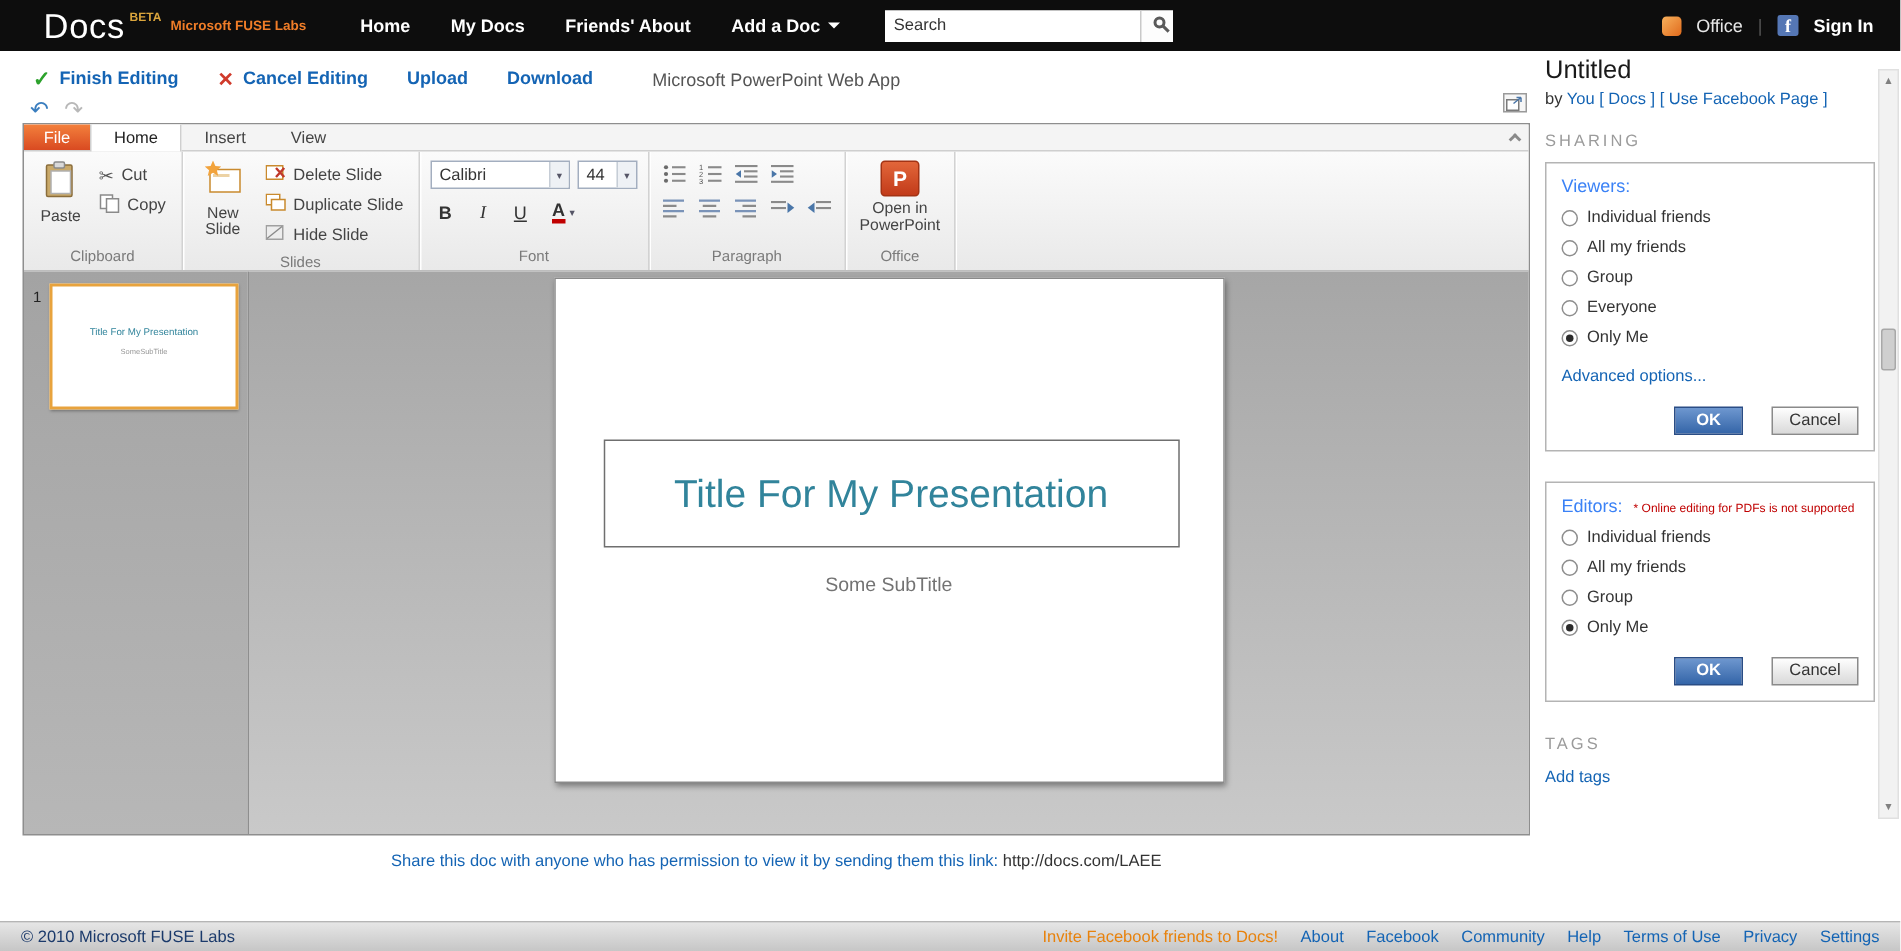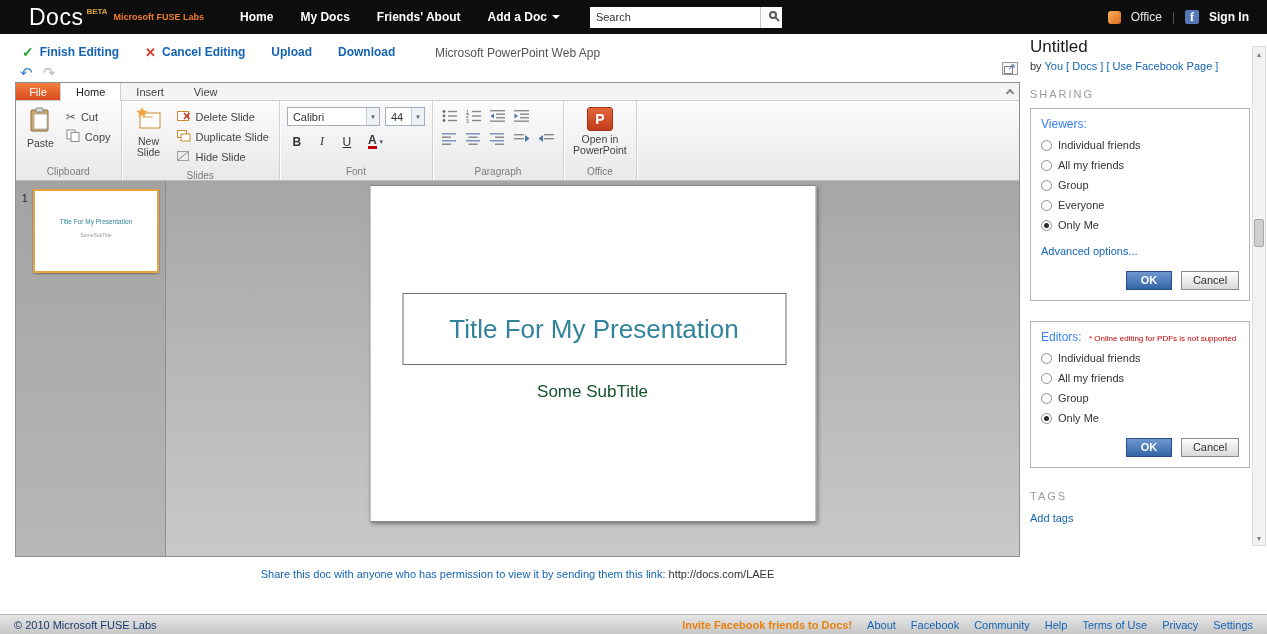--- a/index.html
+++ b/index.html
@@ -84,58 +84,58 @@
   .thumbs{width:150px;background:linear-gradient(#a3a3a3,#b7b7b7);border-right:1px solid #8e8e8e;position:relative;padding-top:8px}
   .slide-num{position:absolute;left:6px;top:12px;font-size:10px;color:#222}
   .thumb{margin-left:17px;width:126px;height:84px;background:#fff;border:2px solid #e8a33d;box-shadow:0 1px 2px rgba(0,0,0,.35);display:flex;flex-direction:column;align-items:center;cursor:pointer}
   .thumb .tt{margin-top:27px;font-size:6.5px;color:#31849b;text-align:center}
   .thumb .ts{margin-top:7px;font-size:5px;color:#999}
   .editcol{flex:1;display:flex;flex-direction:column;min-width:0}
   .canvas{flex:1;background:linear-gradient(#a6a6a6,#c9c9c9);position:relative}
   .slide{position:absolute;left:50%;transform:translateX(-50%);top:4px;width:447px;height:337px;background:#fff;border:1px solid #8a8a8a;box-shadow:1px 2px 4px rgba(0,0,0,.4)}
   .titlebox{position:absolute;left:32px;top:107px;width:384px;height:72px;border:1px solid #6f6f6f;display:flex;align-items:center;justify-content:center;cursor:text}
   .titlebox span{font-size:26px;color:#31849b}
-  .subtitle{position:absolute;left:0;top:196px;width:100%;text-align:center;font-size:17px;color:#14532d;cursor:text}
+  .subtitle{position:absolute;left:0;top:196px;width:100%;text-align:center;font-size:13px;color:#737373;cursor:text}
   .notes{height:29px;background:#fbfbfb;border-top:1px solid #8e8e8e;display:flex;align-items:center;padding-left:13px;font-size:12px;color:#444;cursor:text}
 
   
   .shareline{position:absolute;top:568px;left:0;width:1035px;text-align:center;font-size:11px;color:#1464b4}
   .shareline .url{color:#333}
 
   
   .sidebar{position:absolute;left:1030px;top:38px;width:220px}
   .doc-title{font-size:17px;font-weight:normal;color:#1a1a1a;line-height:17px}
   .byline{margin-top:5px;font-size:11px;color:#333}
   .byline .bl{color:#1464b4;cursor:pointer}
   .sec-h{margin-top:16px;font-size:11px;color:#9b9b9b;letter-spacing:2px}
   .panel{margin-top:8px;border:1px solid #b4b4b4;background:#fff;padding:8px 10px 10px 10px}
   .panel-title{font-size:12px;font-weight:normal;color:#3b82f6;display:inline}
   .pdf-note{font-size:8px;color:#c00000;margin-left:4px}
   .radio-row{display:flex;align-items:center;gap:6px;margin-top:8px;font-size:11px;color:#333;cursor:pointer}
   .radio{width:11px;height:11px;border:1px solid #8e8e8e;border-radius:50%;background:#fff;position:relative;flex:none}
   .radio.checked::after{content:"";position:absolute;inset:2px;background:#2b2b2b;border-radius:50%}
   .adv{margin-top:14px;font-size:11px;color:#1464b4;cursor:pointer}
-  .btnrow{margin-top:14px;display:flex;justify-content:flex-end;gap:9px}
+  .btnrow{margin-top:14px;display:flex;justify-content:flex-end;gap:19px}
   .btn-ok{width:46px;height:19px;background:linear-gradient(#6e97cf,#3465a8);border:1px solid #2a4d85;color:#fff;font-size:11px;font-weight:bold;text-align:center;line-height:17px;cursor:pointer}
   .btn-cancel{width:58px;height:19px;background:linear-gradient(#fefefe,#d9d9d9);border:1px solid #8a8a8a;color:#333;font-size:11px;text-align:center;line-height:17px;cursor:pointer}
   .panel.editors{margin-top:20px}
   .tags-h{margin-top:22px}
   .addtags{margin-top:10px;font-size:11px;color:#1464b4;cursor:pointer}
 
   
   .vscroll{position:absolute;left:1252px;top:46px;width:14px;height:500px;background:#f2f2f2;border:1px solid #e0e0e0}
   .vs-arrow{height:14px;display:flex;align-items:center;justify-content:center;font-size:7px;color:#808080;cursor:pointer}
   .vs-arrow.down{position:absolute;bottom:0;left:0;width:100%}
   .vs-thumb{position:absolute;top:172px;left:1px;width:10px;height:28px;background:#cfcfcf;border:1px solid #a8a8a8;border-radius:2px;cursor:grab}
 
   
   .footer{position:absolute;top:614px;left:0;width:1267px;height:20px;background:linear-gradient(#e6e6e6,#c6c6c6);border-top:1px solid #b5b5b5;display:flex;align-items:center;font-size:11px}
   .copyright{margin-left:14px;color:#1b3a6b}
   .flinks{margin-left:auto;margin-right:14px;display:flex;gap:15px;align-items:center}
-  .invite{color:#e8820c;font-weight:bold;cursor:pointer}
+  .invite{color:#e8820c;font-weight:normal;cursor:pointer}
   .flink{color:#1464b4;cursor:pointer}
 </style>
 </head>
 <body>
 
 <div class="topbar">
   <span class="logo">Docs</span>
   <span class="beta">BETA</span>
   <span class="fuse">Microsoft FUSE Labs</span>
   <div class="nav">

